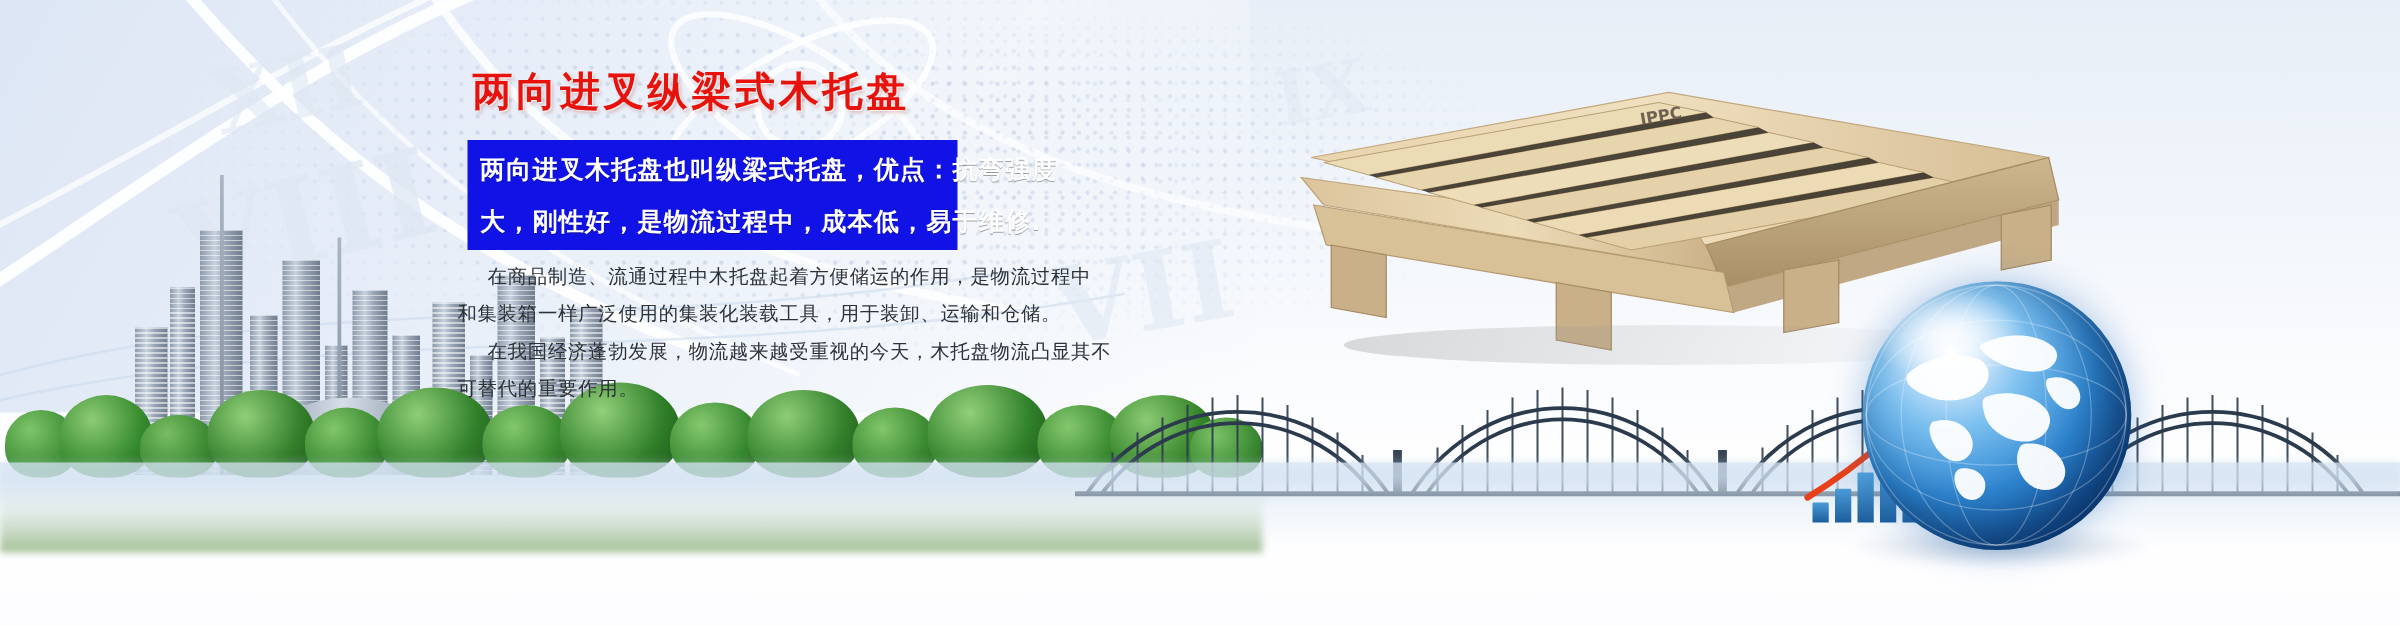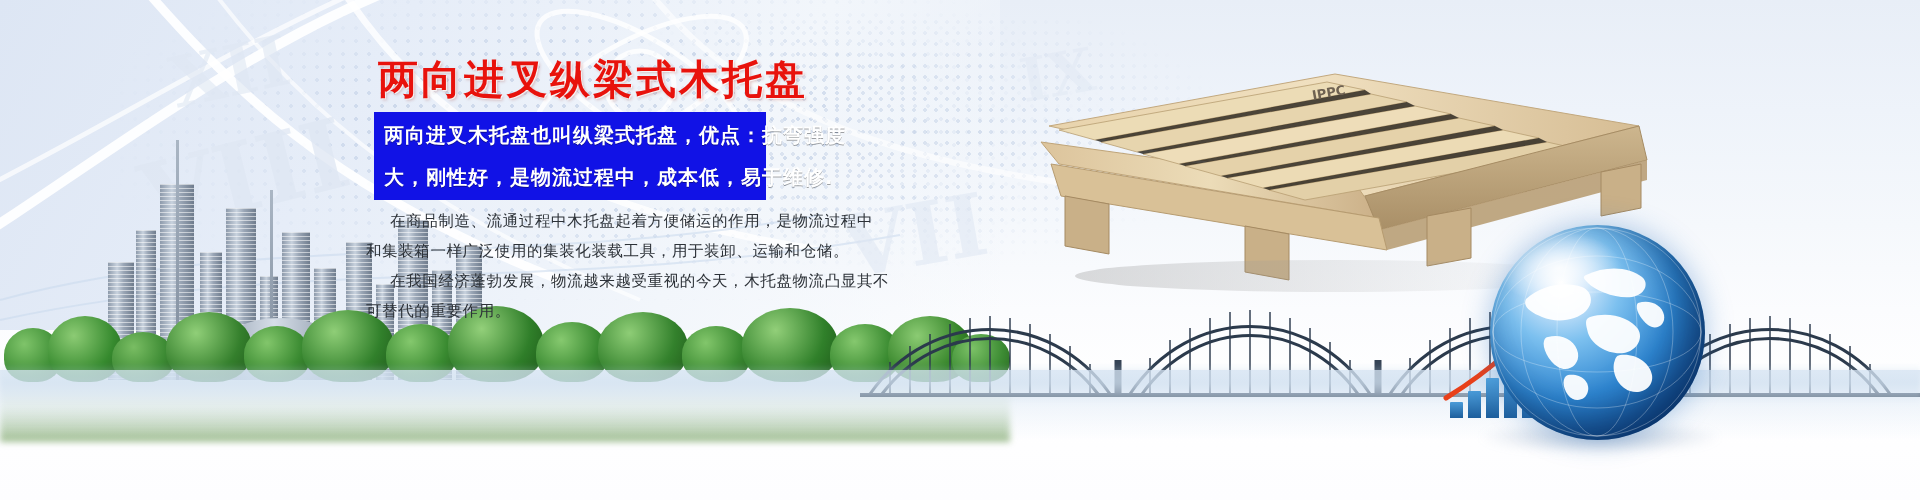--- a/index.html
+++ b/index.html
@@ -95,21 +95,21 @@
   .chart{position:absolute;left:1448px;bottom:82px;width:130px;height:90px;}
   .chart .bar{position:absolute;bottom:0;width:13px;border-radius:1px 1px 0 0;}
 
   
   .pallet{position:absolute;left:1035px;top:68px;width:660px;height:250px;}
 
   
   .title{
     position:absolute;left:378px;top:52px;
     font-family:"DejaVu Serif","Liberation Serif",serif;
-    font-weight:700;font-size:40px;letter-spacing:3px;color:#e8120c;
+    font-weight:700;font-size:32px;letter-spacing:3px;color:#e8120c;
     text-shadow:1px 1px 0 rgba(255,255,255,.75), 2px 2px 3px rgba(150,40,30,.25);
     white-space:nowrap;
   }
   .blue-box{
     position:absolute;left:374px;top:112px;width:392px;height:88px;
     background:#1112e6;
     display:flex;flex-direction:column;justify-content:center;
     padding:0 10px;box-sizing:border-box;
   }
   .blue-box .bline{

